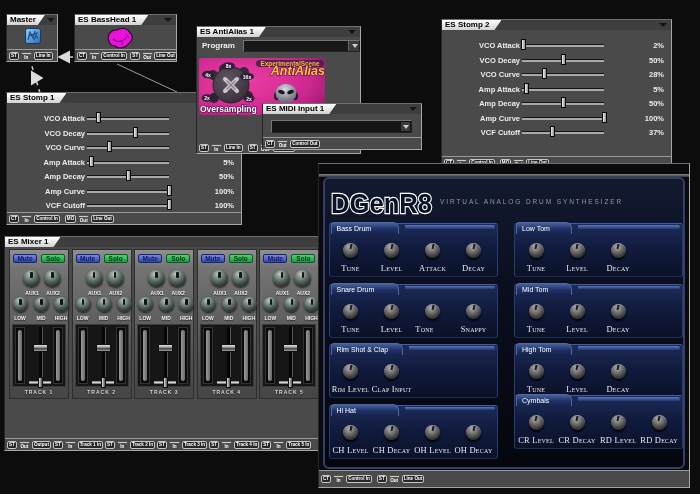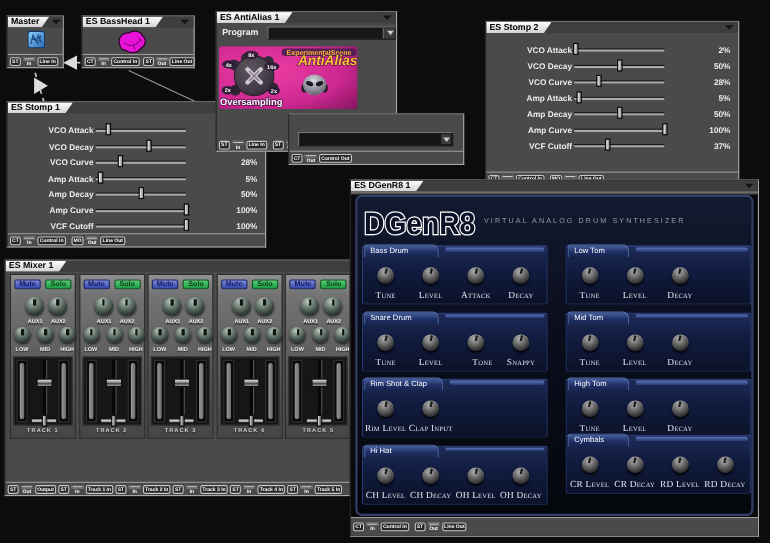--- a/index.html
+++ b/index.html
@@ -144,21 +144,21 @@
 <div class="cbar" style="gap:1.5px;">
       <span class="cb">CT</span>
       <span class="led"><i></i>In</span>
       <span class="cb">Control In</span>
       <span class="cb" style="margin-left:2px;">ST</span>
       <span class="led"><i></i>Out</span>
       <span class="cb">Line Out</span>
     </div>
 </div>
 
-<div class="win" id="antialias" style="left:196px;top:10px;width:165px;height:128px;">
+<div class="win" id="antialias" style="left:196px;top:26px;width:165px;height:128px;">
 <div class="tb">
       <span class="tab">ES AntiAlias 1</span>
       <i class="dd"></i>
     </div>
 <div style="position:absolute;left:5px;top:14px;font-weight:bold;font-size:8px;color:#f0f0f0;">Program</div>
 <div style="position:absolute;left:46px;top:13px;width:117px;height:12px;background:#181818;border:1px solid #777;border-right-color:#222;border-bottom-color:#222;box-sizing:border-box;">
 <div style="position:absolute;right:0;top:0;width:10px;height:10px;background:#3c3c3c;border-left:1px solid #666;">
         <i class="dd" style="right:1px;top:3px;border-left-width:3px;border-right-width:3px;border-top-color:#cfcfcf;"></i>
       </div>
 </div>
@@ -214,20 +214,24 @@
       <span class="cb">ST</span>
       <span class="led"><i></i>In</span>
       <span class="cb">Line In</span>
       <span class="cb" style="margin-left:3px;">ST</span>
       <span class="led"><i></i>Out</span>
       <span class="cb">Line Out</span>
     </div>
 </div>
 
 <div class="win" id="midi" style="left:262px;top:103px;width:160px;height:47px;">
+<div class="tb">
+      <span class="tab">ES MIDI Input 1</span>
+      <i class="dd"></i>
+    </div>
 <div style="position:absolute;left:8px;top:16px;width:141px;height:13px;background:#141414;border:1px solid #777;border-right-color:#222;border-bottom-color:#222;box-sizing:border-box;">
 <div style="position:absolute;right:1px;top:1px;width:9px;height:9px;background:#3c3c3c;">
         <i class="dd" style="right:1px;top:3px;border-left-width:3px;border-right-width:3px;border-top-color:#cfcfcf;"></i>
       </div>
 </div>
 <div class="cbar">
       <span class="cb">CT</span>
       <span class="led"><i></i>Out</span>
       <span class="cb">Control Out</span>
     </div>
@@ -429,24 +433,20 @@
       <span class="cb">ST</span>
       <span class="led"><i></i>In</span>
       <span class="cb">Track&nbsp;4&nbsp;In</span>
       <span class="cb">ST</span>
       <span class="led"><i></i>In</span>
       <span class="cb">Track&nbsp;5&nbsp;In</span>
     </div>
 </div>
 
 <div class="win" id="dgen" style="left:318px;top:163px;width:372px;height:325px;background:#0a0a0e;">
-<div class="tb">
-      <span class="tab">ES DGenR8 1</span>
-      <i class="dd"></i>
-    </div>
 <div style="position:absolute;left:0;right:0;top:10px;height:3px;background:linear-gradient(#8a8a8a,#333333);"></div>
 <div id="dpanel" style="position:absolute;left:4px;top:13px;right:4px;bottom:18px;border:2px solid #333f66;border-radius:6px;background:linear-gradient(#131a30,#0a0e1d 40%,#05070d);box-sizing:border-box;"></div>
 <svg width="220" height="36" style="position:absolute;left:8px;top:20px;">
       <text x="4" y="29" font-family="Liberation Sans" font-weight="bold" font-size="28" letter-spacing="0" fill="#0b1226" stroke="#ffffff" stroke-width="2.3" textLength="101" lengthAdjust="spacingAndGlyphs" style="paint-order:stroke;">DGenR8</text>
     </svg>
 <div style="position:absolute;left:121px;top:34px;font-size:6.5px;letter-spacing:1.9px;color:#9696aa;">VIRTUAL ANALOG DRUM SYNTHESIZER</div>
 <div id="dsects">
       <div class="dbox" style="left:9.5px;top:59px;">
         <div class="dtab" style="width:68px;">Bass Drum</div>
         <div class="dline" style="left:75px;"></div>
@@ -470,21 +470,21 @@
         <div class="dklbl" style="left:82px;top:39px;width:42px;">Decay</div>
       </div>
       <div class="dbox" style="left:9.5px;top:119.5px;">
         <div class="dtab" style="width:68px;">Snare Drum</div>
         <div class="dline" style="left:75px;"></div>
         <div class="dknob" style="left:13.5px;top:19px;"></div>
         <div class="dklbl" style="left:0px;top:39px;width:42px;">Tune</div>
         <div class="dknob" style="left:54.5px;top:19px;"></div>
         <div class="dklbl" style="left:41px;top:39px;width:42px;">Level</div>
         <div class="dknob" style="left:95.5px;top:19px;"></div>
-        <div class="dklbl" style="left:88px;top:39px;width:42px;">Tone</div>
+        <div class="dklbl" style="left:74px;top:39px;width:42px;">Tone</div>
         <div class="dknob" style="left:136.5px;top:19px;"></div>
         <div class="dklbl" style="left:123px;top:39px;width:42px;text-align:center;">Snappy</div>
       </div>
       <div class="dbox" style="left:195px;top:119.5px;">
         <div class="dtab" style="width:56px;">Mid Tom</div>
         <div class="dline" style="left:63px;"></div>
         <div class="dknob" style="left:13.5px;top:19px;"></div>
         <div class="dklbl" style="left:0px;top:39px;width:42px;">Tune</div>
         <div class="dknob" style="left:54.5px;top:19px;"></div>
         <div class="dklbl" style="left:41px;top:39px;width:42px;">Level</div>

